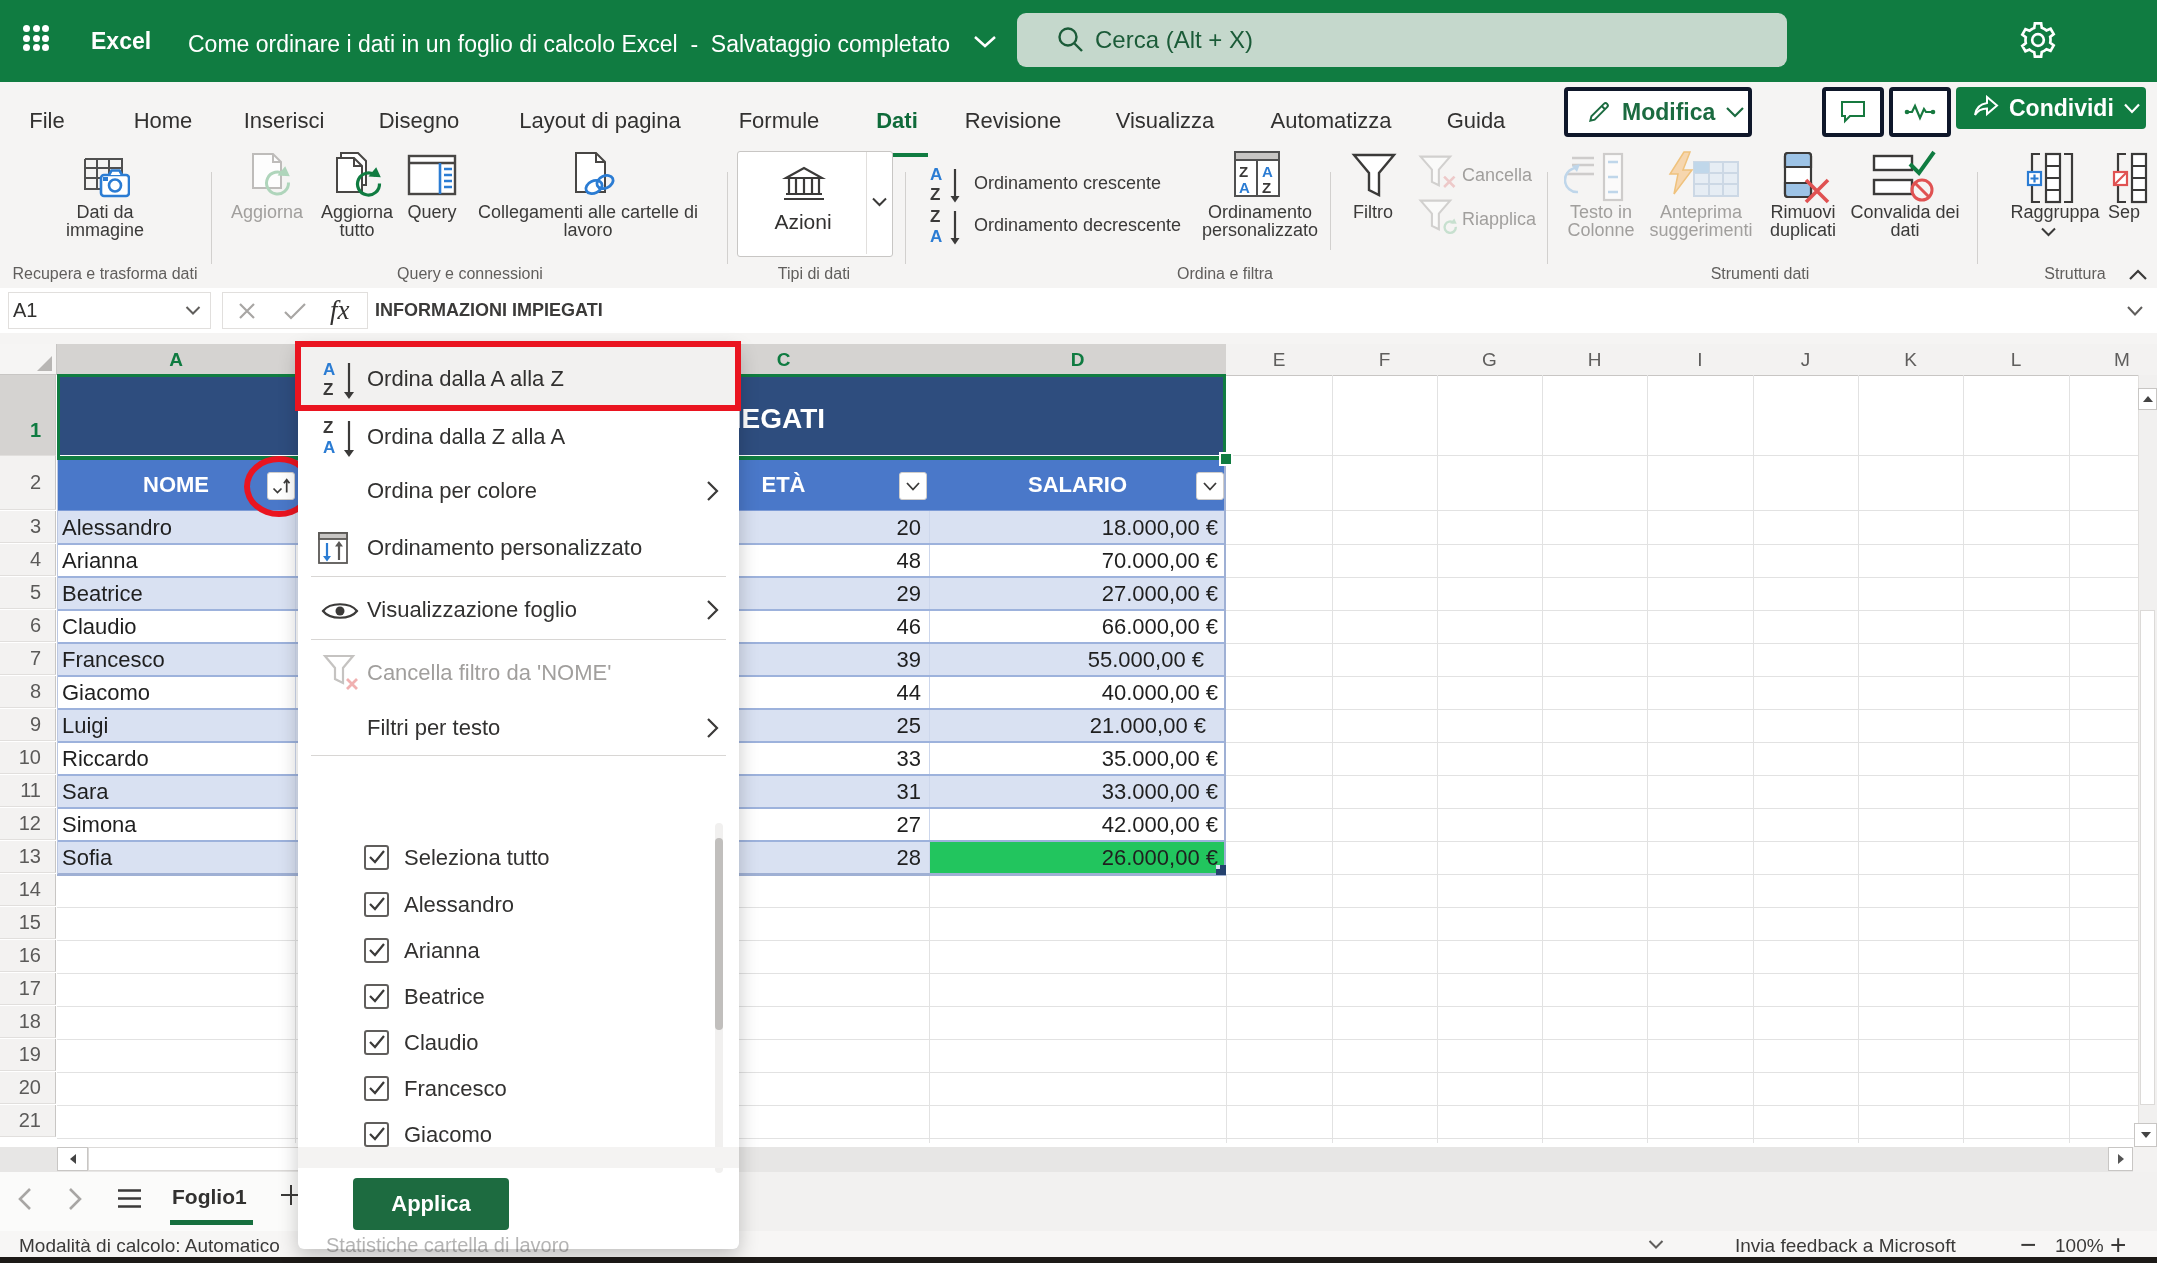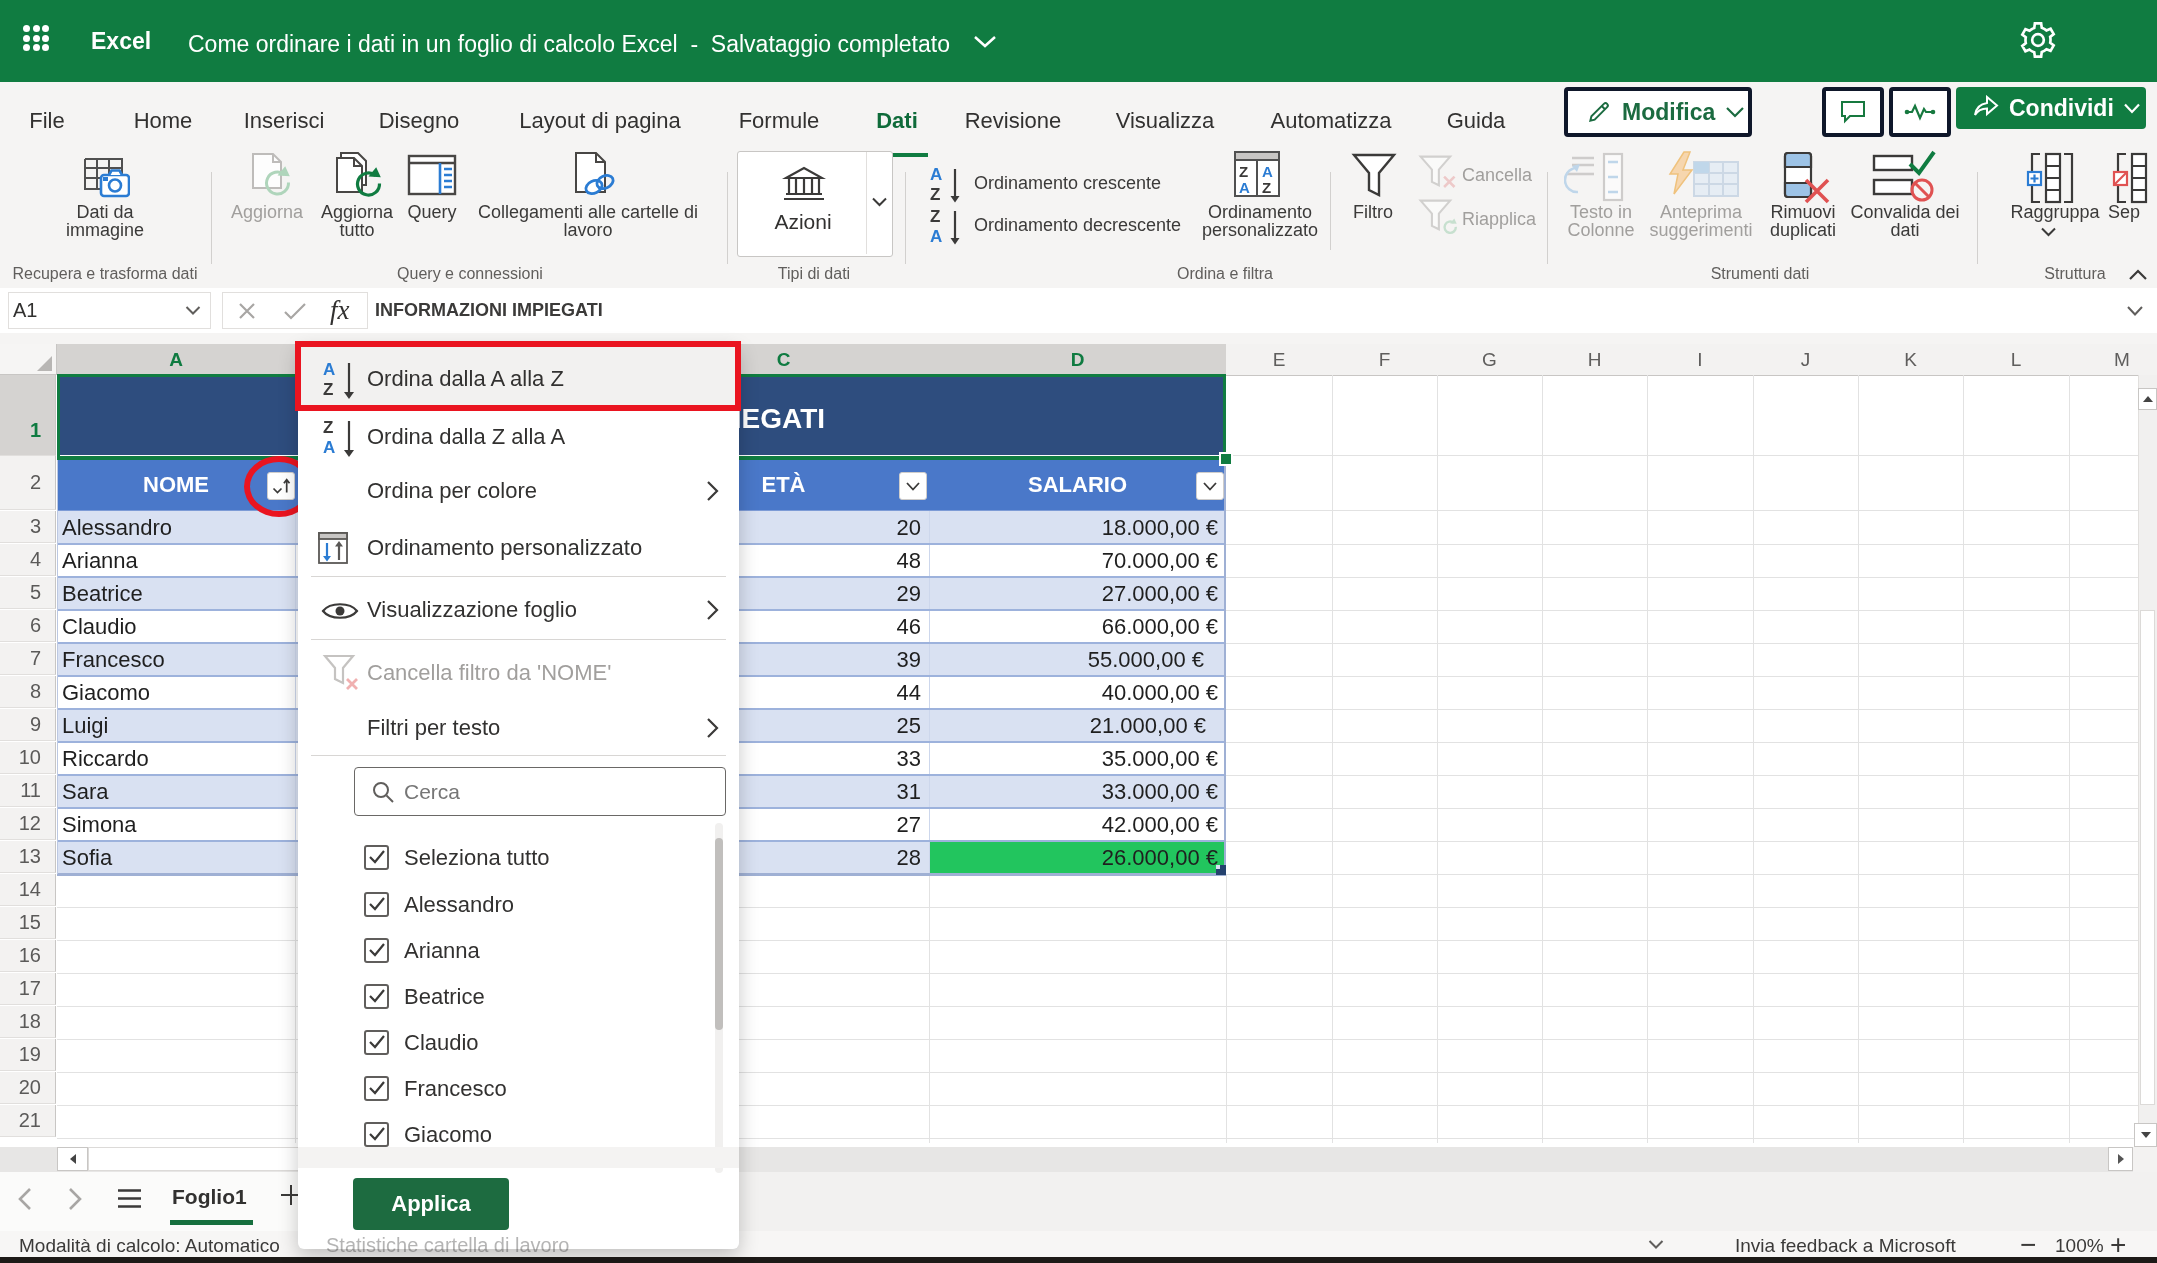--- a/index.html
+++ b/index.html
@@ -63,20 +63,27 @@
         <div class="dot" style="left:19px;top:9.5px"></div>
     <div class="dot" style="left:0;top:19px"></div>
         <div class="dot" style="left:9.5px;top:19px"></div>
         <div class="dot" style="left:19px;top:19px"></div>
   </div>
   <div class="a vctr" id="xltitle">Excel</div>
   <div class="a vctr" id="doctitle">Come ordinare i dati in un foglio di calcolo Excel&nbsp;&nbsp;-&nbsp;&nbsp;Salvataggio completato</div>
   <svg class="a" style="left:972px;top:33px" width="26" height="18" viewBox="0 0 26 18">
         <path d="M3 4 L13 13 L23 4" stroke="#fff" stroke-width="2.5" fill="none"></path>
       </svg>
+  <div class="a vctr" id="searchbox">
+    <svg style="margin-left:38px" width="30" height="30" viewBox="0 0 30 30">
+          <circle cx="13" cy="12" r="8.5" stroke="#1b5b38" stroke-width="2.4" fill="none"></circle>
+          <path d="M19.5 18.5 L27 26" stroke="#1b5b38" stroke-width="2.4"></path>
+        </svg>
+    <span style="margin-left:10px">Cerca (Alt + X)</span>
+  </div>
   <svg class="a" style="left:2018px;top:20px" width="40" height="40" viewBox="0 0 24 24">
         <path fill="none" stroke="#fff" stroke-width="1.6" d="M12 8.5a3.5 3.5 0 1 0 0 7 3.5 3.5 0 0 0 0-7zm7.5 3.5c0 .6-.07 1.1-.18 1.63l2.1 1.63-1.88 3.25-2.46-1a7.6 7.6 0 0 1-2.83 1.64L13.88 22h-3.76l-.37-2.6a7.6 7.6 0 0 1-2.83-1.63l-2.46 1-1.88-3.26 2.1-1.63A7.8 7.8 0 0 1 4.5 12c0-.56.07-1.1.18-1.63l-2.1-1.63 1.88-3.25 2.46 1a7.6 7.6 0 0 1 2.83-1.64L10.12 2h3.76l.37 2.6c1.05.37 2 .93 2.83 1.63l2.46-1 1.88 3.26-2.1 1.63c.11.52.18 1.07.18 1.63z"></path>
       </svg>
 </div>
 
 <div class="a" id="menubar">
   <div class="mtab" style="left:31px;width:32px">File</div>
   <div class="mtab" style="left:131px;width:64px">Home</div>
   <div class="mtab" style="left:243px;width:82px">Inserisci</div>
   <div class="mtab" style="left:376px;width:86px">Disegno</div>
@@ -605,27 +612,20 @@
     </svg>
     <div class="mtext">Cancella filtro da 'NOME'</div>
   </div>
   <div class="mi" style="top:356px">
     <div class="mtext">Filtri per testo</div>
     <svg class="chev" width="13" height="22" viewBox="0 0 13 22">
           <path d="M2 2 L11 11 L2 20" stroke="#3b3a39" stroke-width="2.2" fill="none"></path>
         </svg>
   </div>
   <div class="msep" style="top:412px"></div>
-  <div class="a vctr" style="left:56px;top:424px;width:372px;height:49px;border:1.5px solid #6a6866;border-radius:4px;box-sizing:border-box;background:#fff">
-    <svg style="margin-left:16px" width="24" height="24" viewBox="0 0 24 24">
-          <circle cx="10" cy="10" r="7" stroke="#605e5c" stroke-width="2" fill="none"></circle>
-          <path d="M15.5 15.5 L22 22" stroke="#605e5c" stroke-width="2"></path>
-        </svg>
-    <span style="margin-left:9px;font-size:21px;color:#767676">Cerca</span>
-  </div>
   <div class="cbx" style="top:502px"></div>
   <svg class="a" style="left:70px;top:506px" width="18" height="16" viewBox="0 0 18 16">
         <path d="M2 8 L7 13 L16 2" stroke="#3b3a39" stroke-width="2.2" fill="none"></path>
       </svg>
   <div class="cbrow" style="left:106px;top:498px">Seleziona tutto</div>
   <div class="cbx" style="top:549px"></div>
   <svg class="a" style="left:70px;top:553px" width="18" height="16" viewBox="0 0 18 16">
         <path d="M2 8 L7 13 L16 2" stroke="#3b3a39" stroke-width="2.2" fill="none"></path>
       </svg>
   <div class="cbrow" style="left:106px;top:545px">Alessandro</div>

